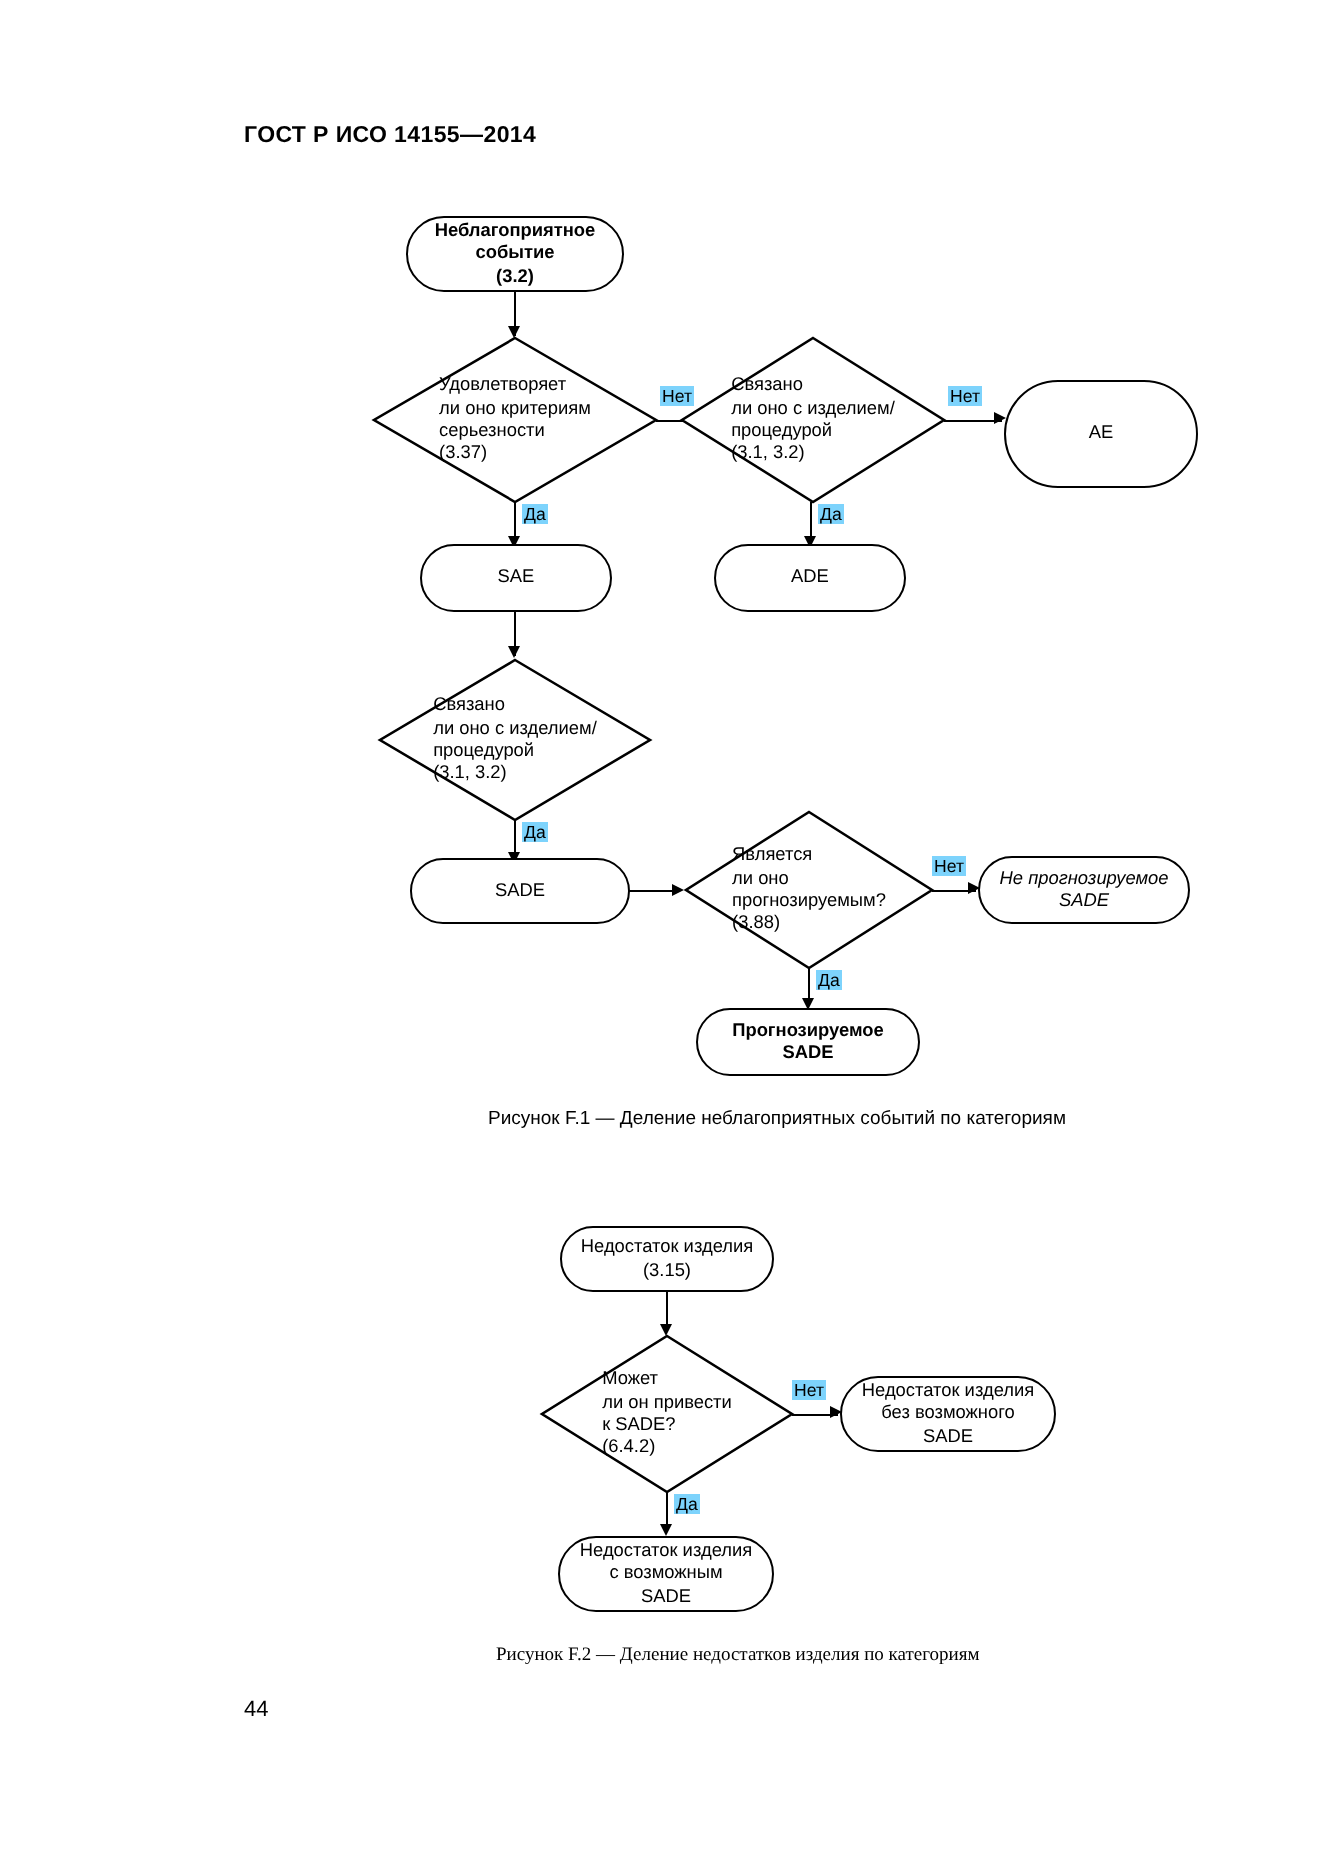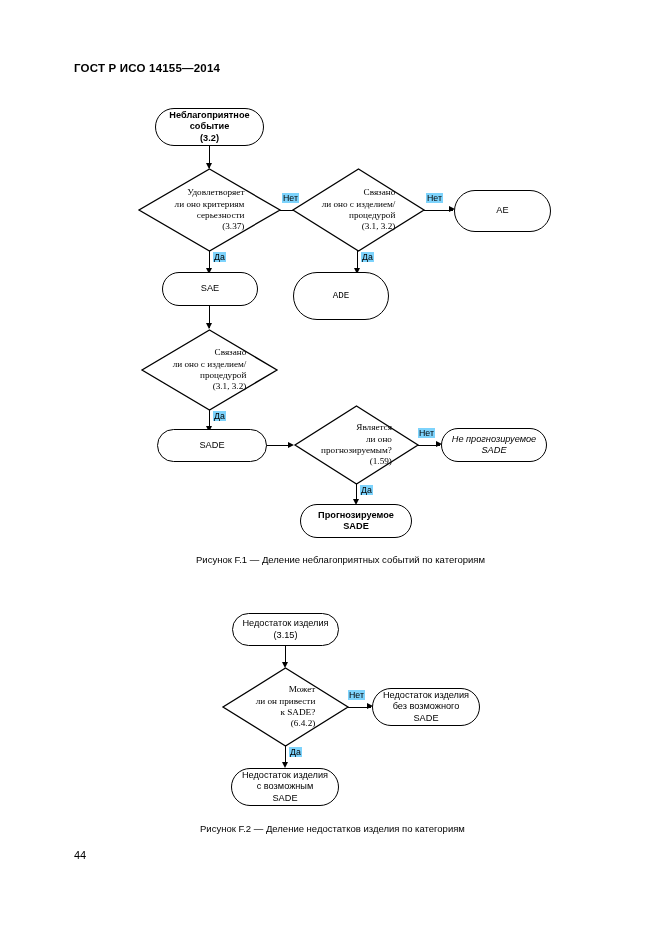--- a/index.html
+++ b/index.html
@@ -4,39 +4,39 @@
 <style>
   html,body{margin:0;padding:0;}
   body{
     width:661px;height:936px;
     background:#ffffff;
     font-family:"Liberation Sans", sans-serif;
     color:#000;
     position:relative;
     overflow:hidden;
   }
-  .page{position:absolute;inset:0;}
+  .page{position:absolute;inset:0;margin-left:48px;}
 
   .doc-header{
     position:absolute;left:74px;top:62px;
     font-size:11.5px;font-weight:bold;letter-spacing:.2px;
     white-space:nowrap;
   }
   .page-number{
     position:absolute;left:74px;top:849px;
     font-size:11px;
   }
   .fig-caption{
     position:absolute;
     font-size:9.5px;
     white-space:nowrap;
     text-align:center;
   }
   #cap-f1{left:196px;top:554px;}
-  #cap-f2{left:200px;top:823px;}
+  #cap-f2{left:200px;top:823px;font-family:Liberation Serif, serif;}
 
   
   .node{
     position:absolute;
     box-sizing:border-box;
     border:1.3px solid #000;
     background:#fff;
     display:flex;align-items:center;justify-content:center;
     text-align:center;
     font-size:9.2px;
@@ -47,25 +47,24 @@
     white-space:pre-line;
   }
   .diamond-wrap{
     position:absolute;
     z-index:2;
   }
   .diamond-wrap svg{display:block;overflow:visible;}
   .diamond-label{
     position:absolute;left:0;top:0;right:0;bottom:0;
     display:flex;align-items:center;justify-content:center;
-    text-align:right;
+    text-align:left;
     font-size:9.2px;line-height:11.4px;
     white-space:pre-line;
     pointer-events:none;
-    font-family:Liberation Serif, serif;
   }
   .edge{
     position:absolute;
     background:#000;
     z-index:1;
   }
   .edge.v{width:1.2px;}
   .edge.h{height:1.2px;}
   .arrow{
     position:absolute;
@@ -132,29 +131,29 @@
       <div class="diamond-label">Связано
 ли оно с изделием/
 процедурой
 (3.1, 3.2)</div>
     </div>
 
     <div class="edge h" style="left:424px;top:209.5px;width:29px;"></div>
     <div class="arrow right" style="left:449px;top:206px;"></div>
     <div class="edge-label" style="left:426px;top:193px;">Нет</div>
 
-    <div class="node" style="left:454px;top:190px;width:97px;height:42px;">AE</div>
+    <div class="node" style="left:454px;top:190px;width:97px;height:54px;">AE</div>
 
     <div class="edge v" style="left:357px;top:251px;height:22px;"></div>
     <div class="arrow down" style="left:353.5px;top:268px;"></div>
     <div class="edge-label" style="left:361px;top:252px;">Да</div>
 
     <div class="node" style="left:162px;top:272px;width:96px;height:34px;">SAE</div>
 
-    <div class="node" style="left:293px;top:272px;width:96px;height:48px;font-family:Liberation Mono, monospace;">ADE</div>
+    <div class="node" style="left:309px;top:272px;width:96px;height:34px;">ADE</div>
 
     <div class="edge v" style="left:209px;top:306px;height:22px;"></div>
     <div class="arrow down" style="left:205.5px;top:323px;"></div>
 
     <div class="diamond-wrap" style="left:141px;top:329px;width:137px;height:82px;">
       <svg width="137" height="82" viewBox="0 0 137 82">
         <polygon points="68.5,1 136,41 68.5,81 1,41" fill="#fff" stroke="#000" stroke-width="1.3"></polygon>
       </svg>
       <div class="diamond-label">Связано
 ли оно с изделием/
@@ -171,21 +170,21 @@
     <div class="edge h" style="left:266px;top:445px;width:26px;"></div>
     <div class="arrow right" style="left:288px;top:441.5px;"></div>
 
     <div class="diamond-wrap" style="left:294px;top:405px;width:125px;height:80px;">
       <svg width="125" height="80" viewBox="0 0 125 80">
         <polygon points="62.5,1 124,40 62.5,79 1,40" fill="#fff" stroke="#000" stroke-width="1.3"></polygon>
       </svg>
       <div class="diamond-label">Является
 ли оно
 прогнозируемым?
-(1.59)</div>
+(3.88)</div>
     </div>
 
     <div class="edge h" style="left:418px;top:444.5px;width:22px;"></div>
     <div class="arrow right" style="left:436px;top:441px;"></div>
     <div class="edge-label" style="left:418px;top:428px;">Нет</div>
 
     <div class="node" style="left:441px;top:428px;width:106px;height:34px;font-style:italic;">Не прогнозируемое
 SADE</div>
 
     <div class="edge v" style="left:356px;top:484px;height:19px;"></div>

